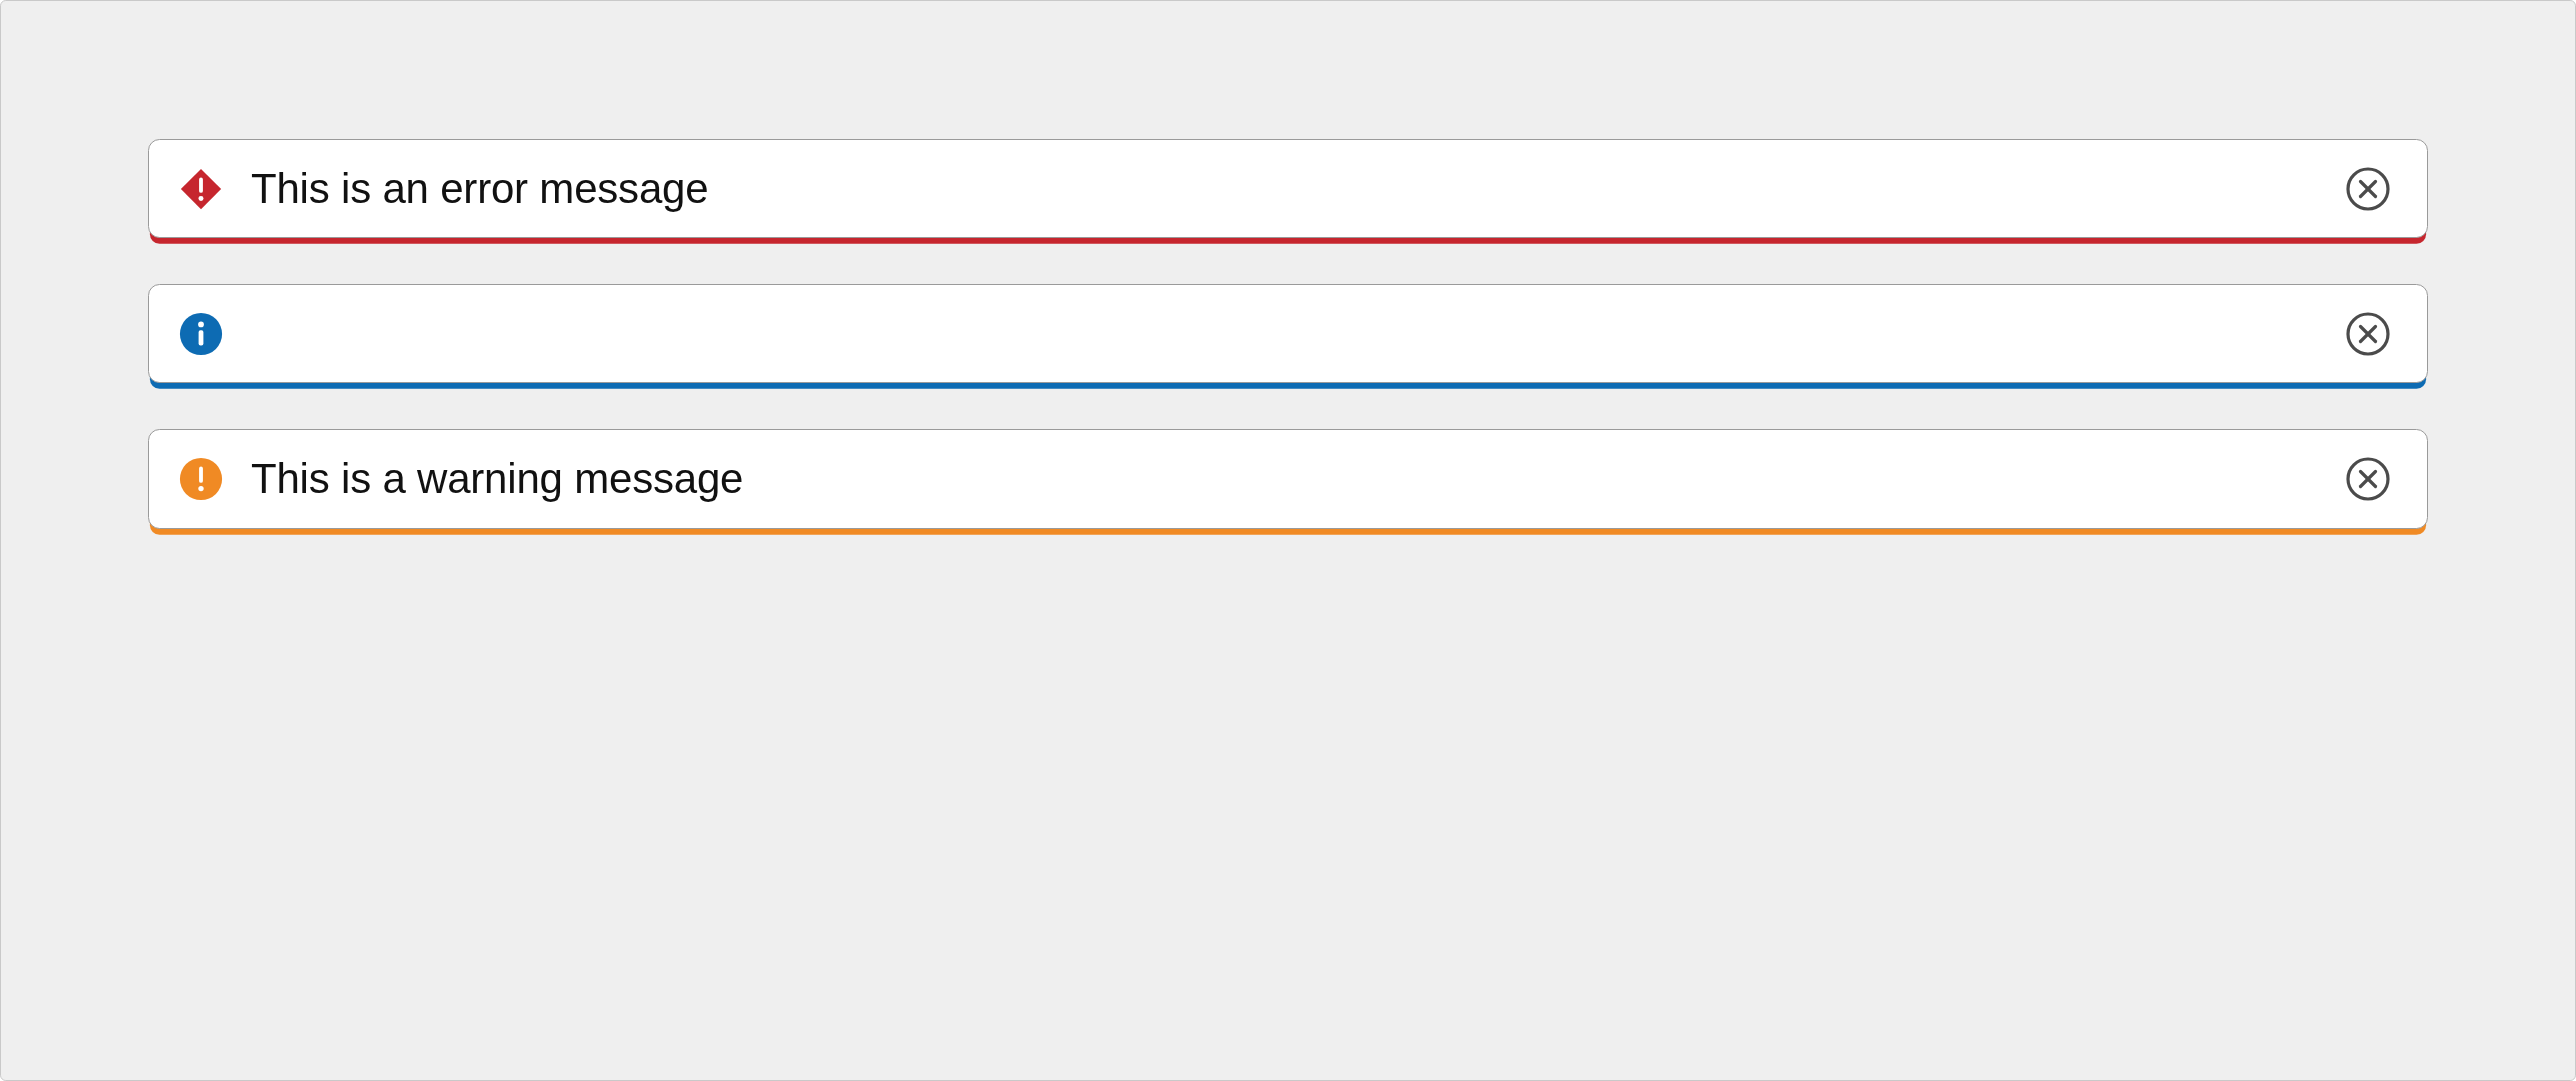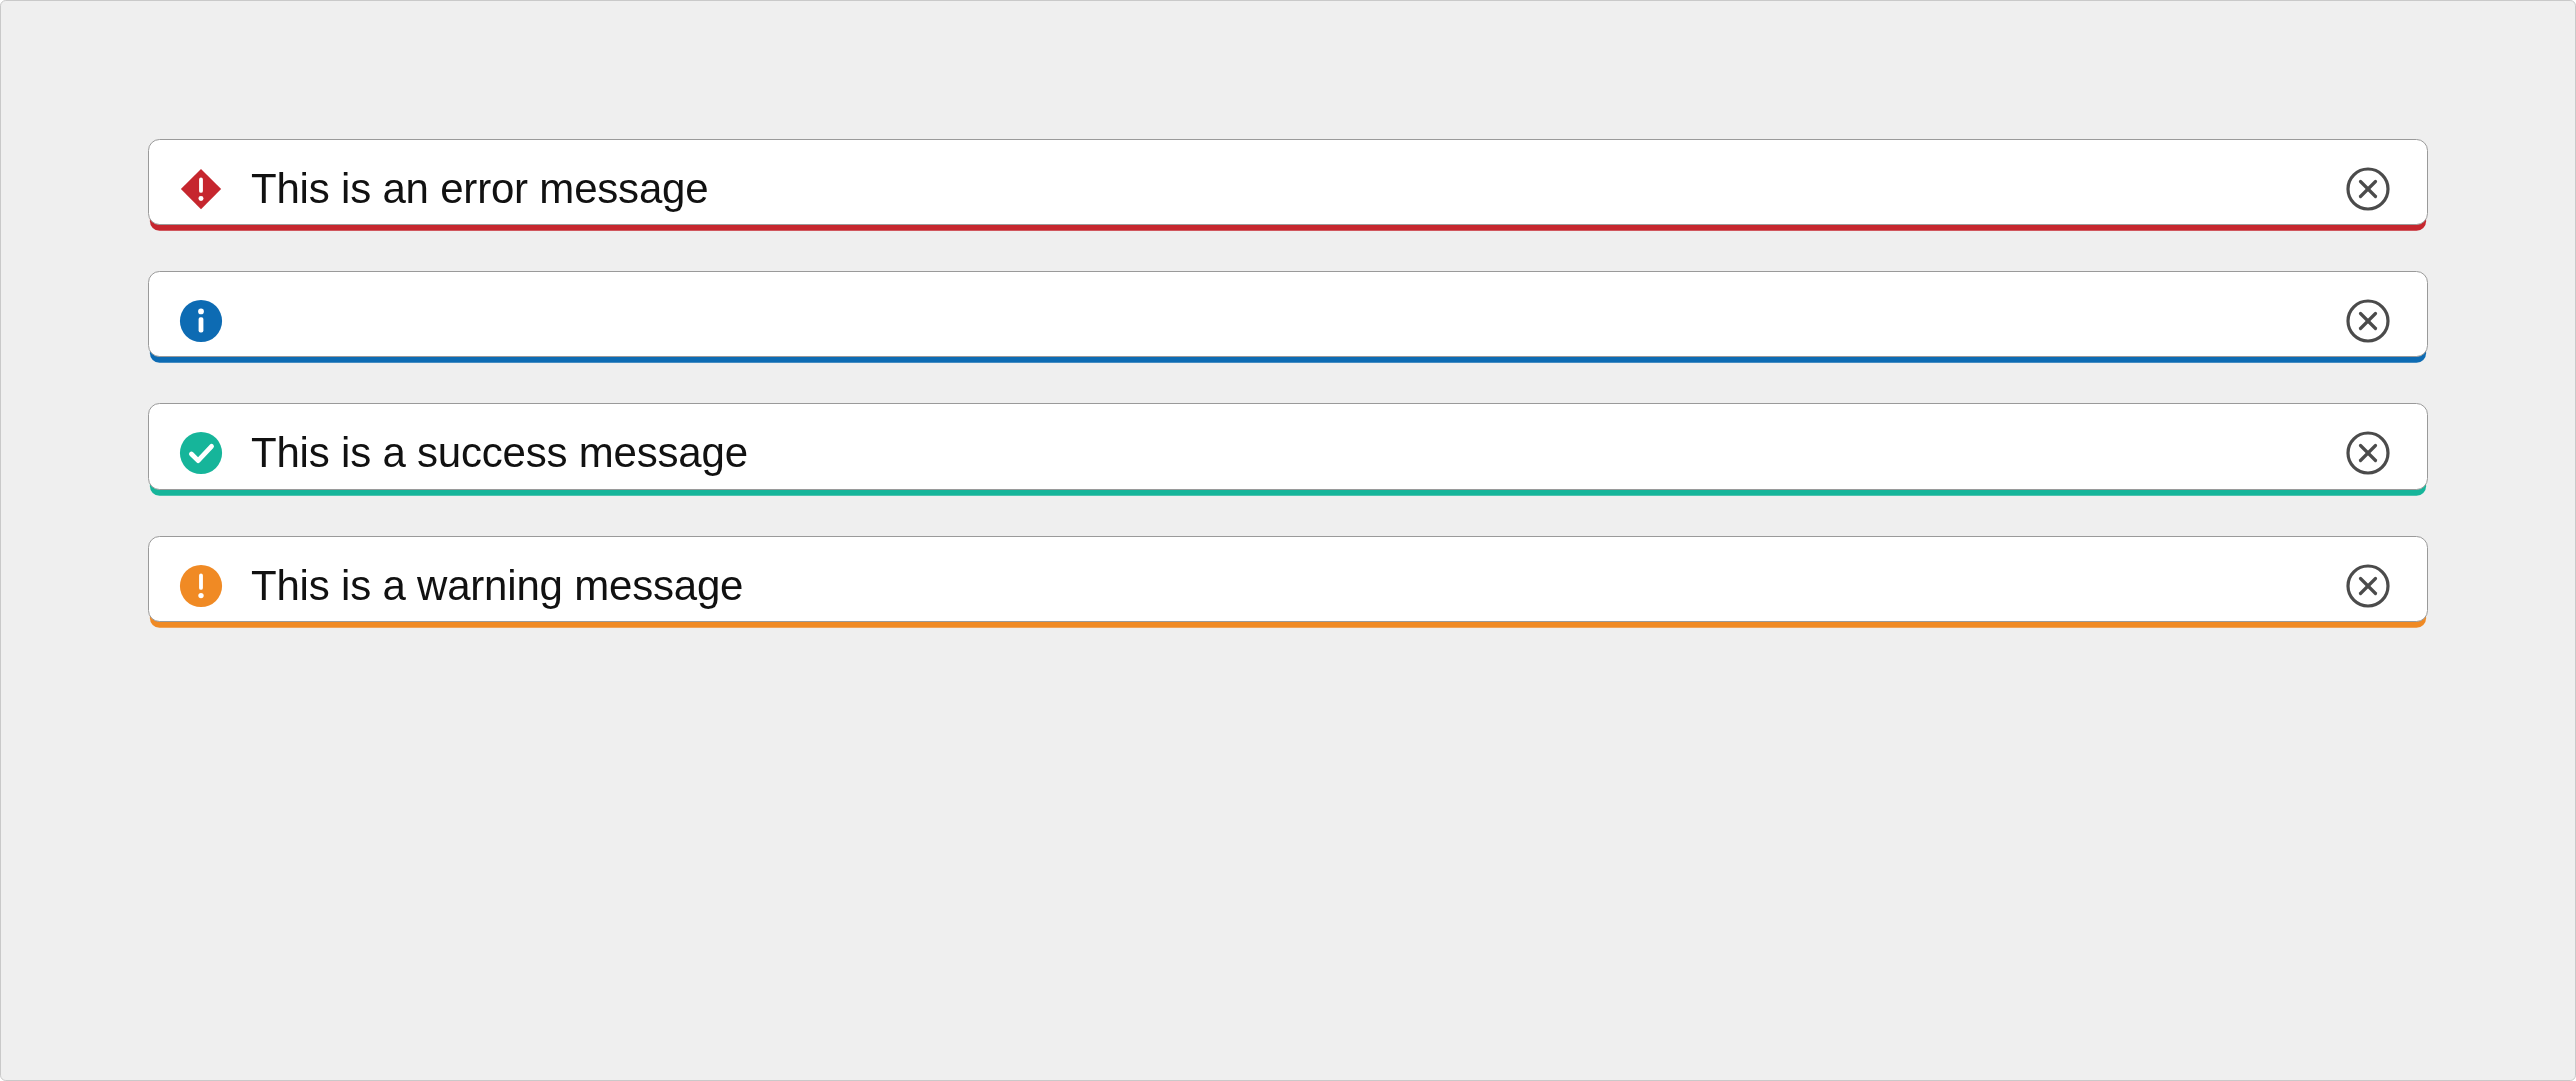--- a/index.html
+++ b/index.html
@@ -23,21 +23,21 @@
     flex-direction: column;
     gap: 46px;
     padding: 96px 105px 58px 105px;
   }
   .alert {
     display: flex;
     align-items: center;
     background: #fff;
     border: 1.9px solid #9a9a9a;
     border-radius: 11.5px;
-    padding: 25px 35px 11px 29px;
+    padding: 25px 35px 24px 29px;
     position: relative;
     box-shadow: 0 7.7px 0 -1.9px var(--accent);
   }
   .alert.error   { --accent:#c6262e; }
   .alert.info    { --accent:#0d6bb3; }
   .alert.success { --accent:#16b59a; }
   .alert.warning { --accent:#f08a24; }
 
   .status-icon {
     width: 46px; height: 46px;
@@ -103,36 +103,20 @@
       </span>
       <button class="close-btn" aria-label="Close">
         <svg viewBox="0 0 48 48">
           <circle cx="24" cy="24" r="20"></circle>
           <line x1="16.5" y1="16.5" x2="31.5" y2="31.5"></line>
           <line x1="31.5" y1="16.5" x2="16.5" y2="31.5"></line>
         </svg>
       </button>
     </div>
 
-    <div class="alert success">
-      <span class="status-icon">
-        <svg viewBox="0 0 48 48">
-          <circle cx="24" cy="24" r="22" fill="#16b59a"></circle>
-          <path d="M14 25 L21 32 L35 17" fill="none" stroke="#fff" stroke-width="5" stroke-linecap="round" stroke-linejoin="round"></path>
-        </svg>
-      </span>
-      <span class="msg">This is a success message</span>
-      <button class="close-btn" aria-label="Close">
-        <svg viewBox="0 0 48 48">
-          <circle cx="24" cy="24" r="20"></circle>
-          <line x1="16.5" y1="16.5" x2="31.5" y2="31.5"></line>
-          <line x1="31.5" y1="16.5" x2="16.5" y2="31.5"></line>
-        </svg>
-      </button>
-    </div>
 
     <div class="alert warning">
       <span class="status-icon">
         <svg viewBox="0 0 48 48">
           <circle cx="24" cy="24" r="22" fill="#f08a24"></circle>
           <rect x="22" y="11" width="4" height="17" rx="2" fill="#fff"></rect>
           <circle cx="24" cy="34" r="2.8" fill="#fff"></circle>
         </svg>
       </span>
       <span class="msg">This is a warning message</span>

